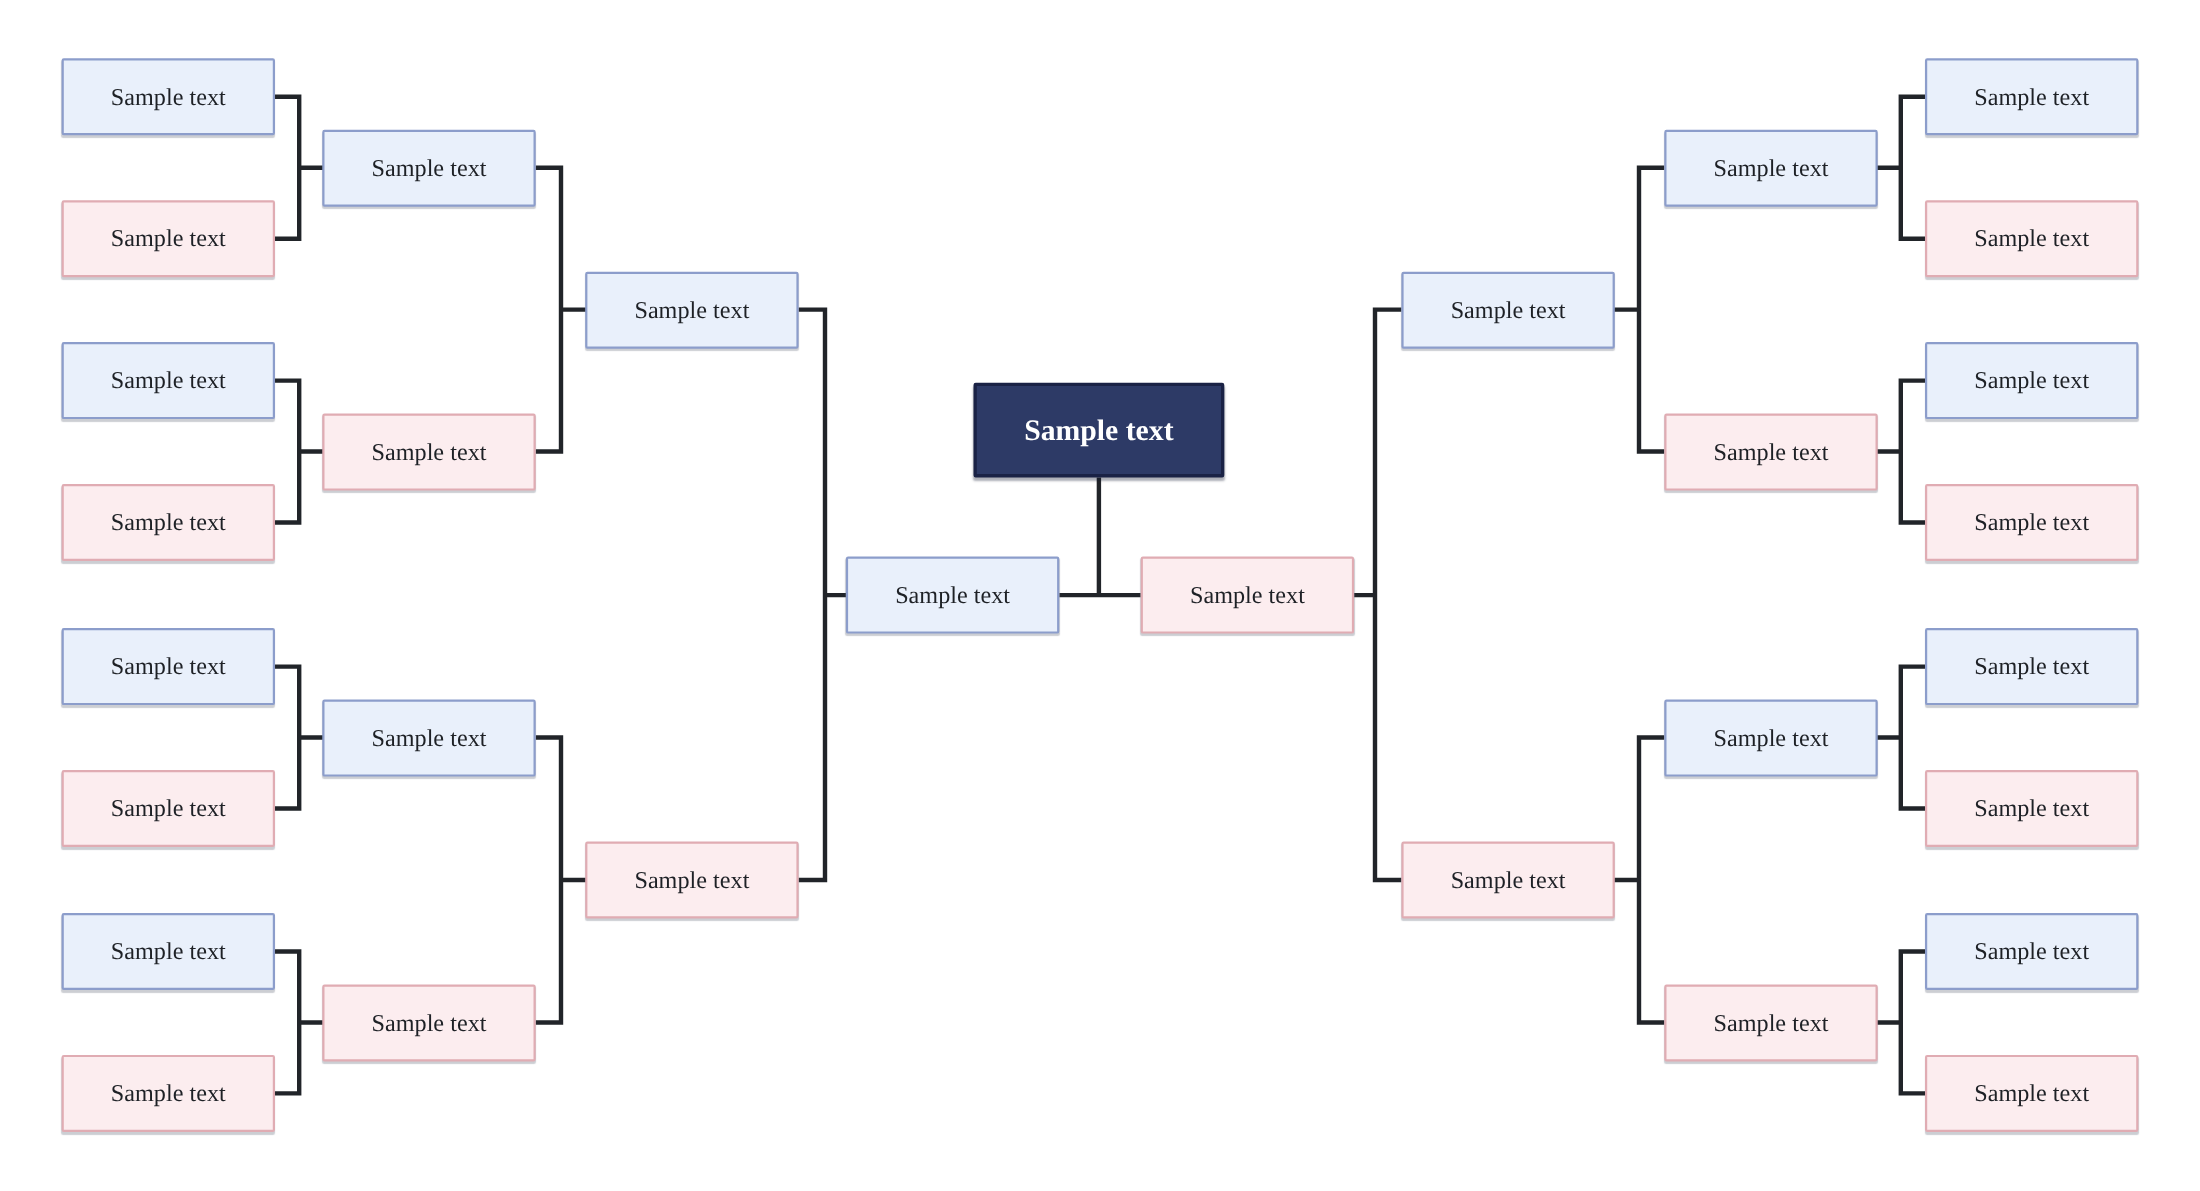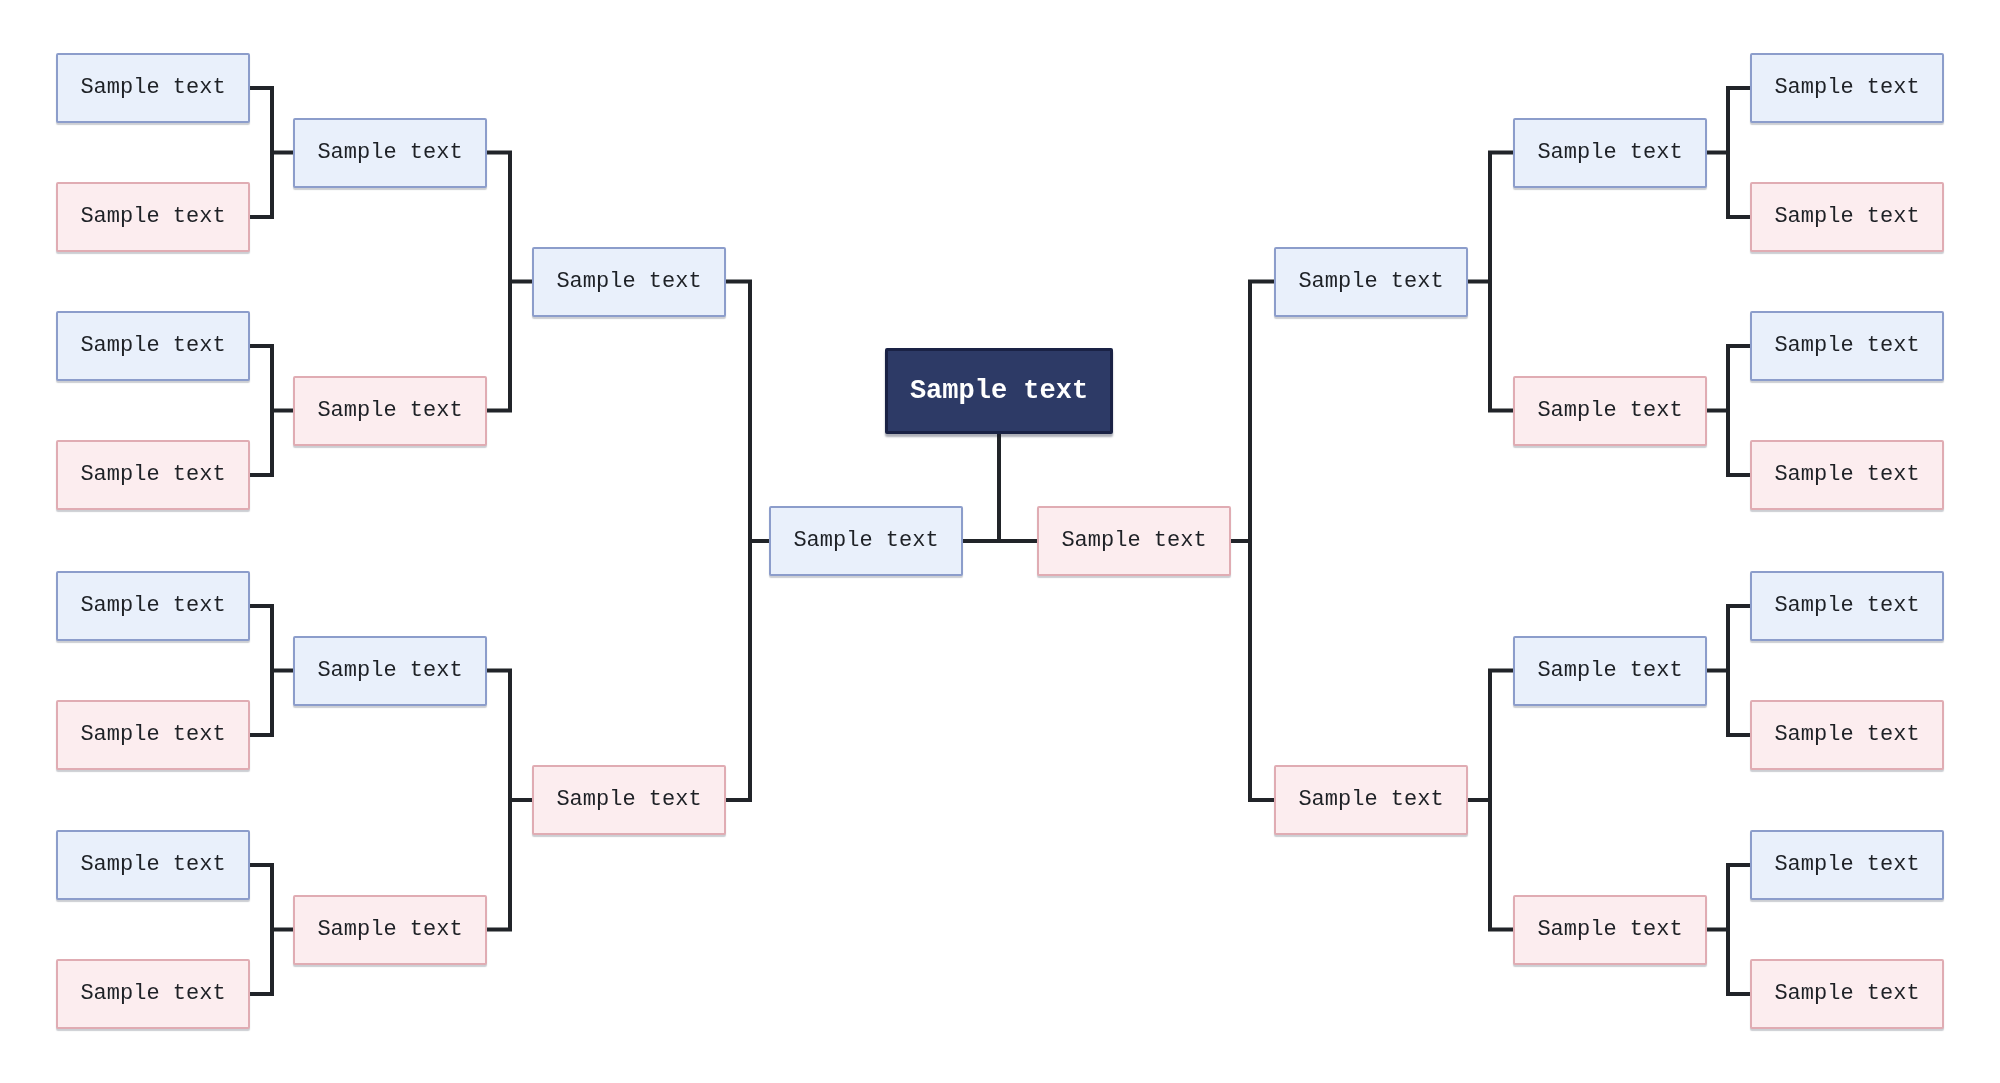--- a/index.html
+++ b/index.html
@@ -1,20 +1,20 @@
 <!DOCTYPE html>
 <html style="--background: #ffffff; --blue-fill: #e9f0fb; --blue-border: #8c9dcb; --pink-fill: #fcedef; --pink-border: #e0acb3; --navy-fill: #2d3a66; --navy-border: #1a2245; --line: #212429; --text: #1e2126; --champion-text: #ffffff;"><head>
 <meta charset="utf-8">
 <style>
   html,body{margin:0;padding:0;background:#ffffff;}
   .canvas{
     position:relative;
     width:2000px;height:1057px;
     background:var(--background,#fff);
-    font-family:Liberation Mono, monospace;
+    font-family:Liberation Serif, serif;
     overflow:hidden;
   }
   .wires{position:absolute;left:0;top:0;}
   .wires path{fill:none;stroke:var(--line,#212429);stroke-width:4;}
   .node{
     position:absolute;
     width:194px;height:70px;
     box-sizing:border-box;
     display:flex;align-items:center;justify-content:center;
     font-size:22px;line-height:1;

